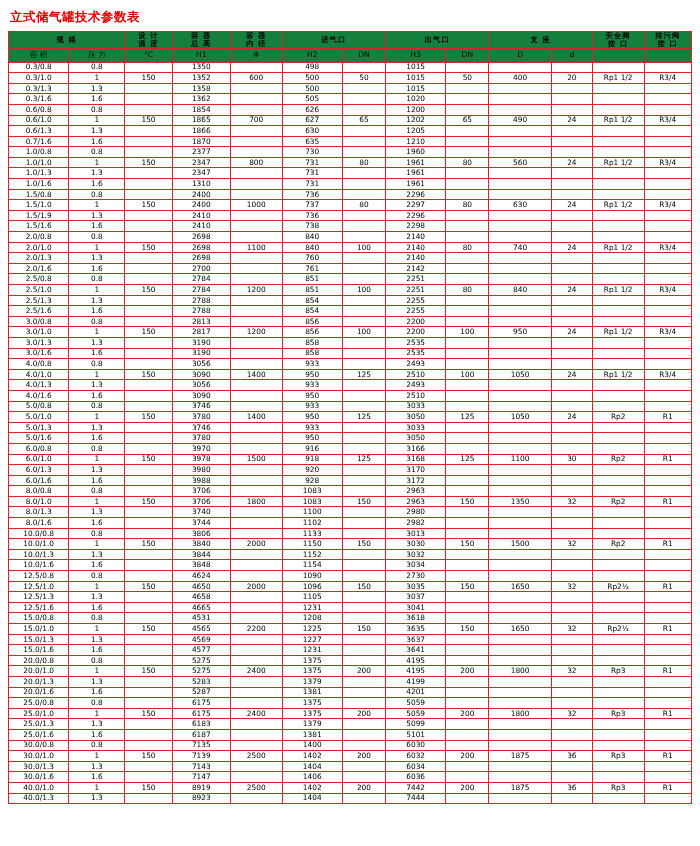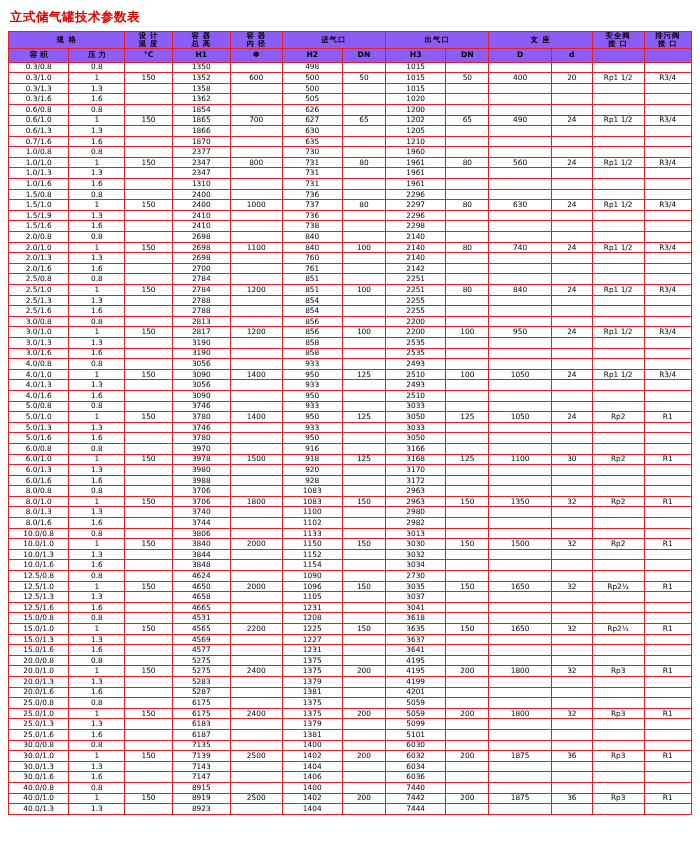--- a/index.html
+++ b/index.html
@@ -29,37 +29,37 @@
     vertical-align:middle;
     font-size:7.4px;
     line-height:1.05;
     padding:0;
     height:9.6px;
     color:#000;
     overflow:hidden;
     white-space:nowrap;
   }
   thead th{
-    background:#8b5cf6;
+    background:#15803d;
     color:#ffffff;
     font-weight:bold;
     font-size:8.6px;
     height:17px;
     letter-spacing:1px;
     border:1px solid #ffffff;
   }
   thead th.sub{
     font-size:7.6px;
     height:13px;
-    font-weight:bold;
+    font-weight:normal;
     letter-spacing:0;
   }
   tbody td{background:#fff;}
   td.num{font-size:7.3px;}
-  .hdr-2line{line-height:1.15;font-family:Liberation Serif, serif;}
+  .hdr-2line{line-height:1.15;}
 </style>
 </head>
 <body>
 
 <div class="page">
 
   <div class="title">立式储气罐技术参数表</div>
 
   <table class="spec">
     <colgroup>
@@ -1143,35 +1143,20 @@
           <td class="num">1406</td>
           <td class="num"></td>
           <td class="num">6036</td>
           <td class="num"></td>
           <td class="num"></td>
           <td class="num"></td>
           <td class="num"></td>
           <td class="num"></td>
         </tr>
         <tr>
-          <td class="num">40.0/0.8</td>
-          <td class="num">0.8</td>
-          <td class="num"></td>
-          <td class="num">8915</td>
-          <td class="num"></td>
-          <td class="num">1400</td>
-          <td class="num"></td>
-          <td class="num">7440</td>
-          <td class="num"></td>
-          <td class="num"></td>
-          <td class="num"></td>
-          <td class="num"></td>
-          <td class="num"></td>
-        </tr>
-        <tr>
           <td class="num">40.0/1.0</td>
           <td class="num">1</td>
           <td class="num">150</td>
           <td class="num">8919</td>
           <td class="num">2500</td>
           <td class="num">1402</td>
           <td class="num">200</td>
           <td class="num">7442</td>
           <td class="num">200</td>
           <td class="num">1875</td>

